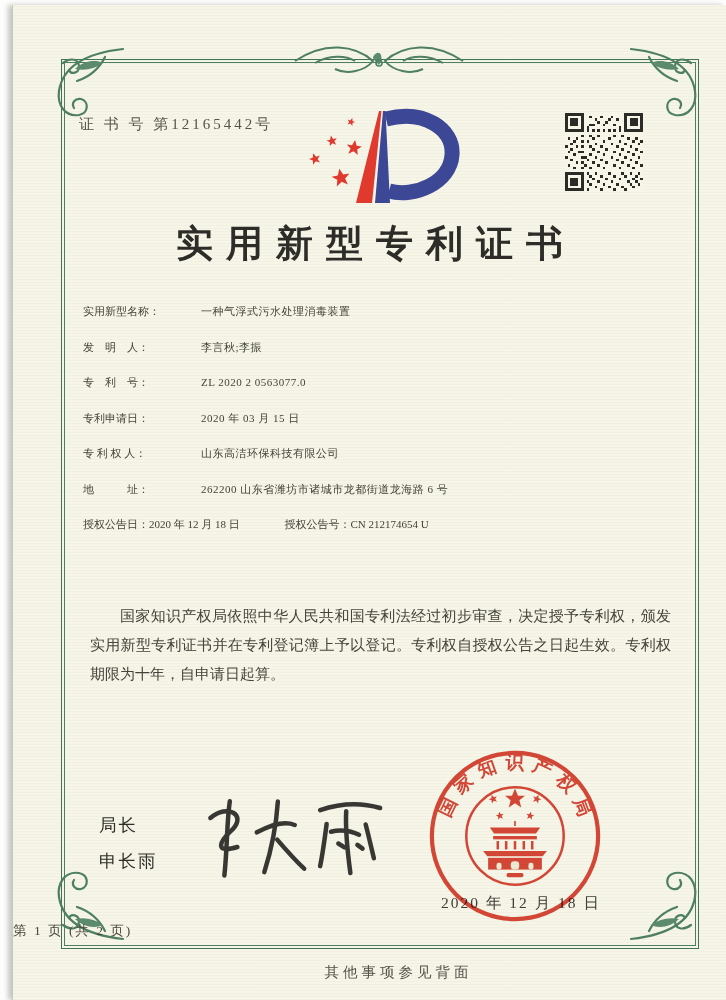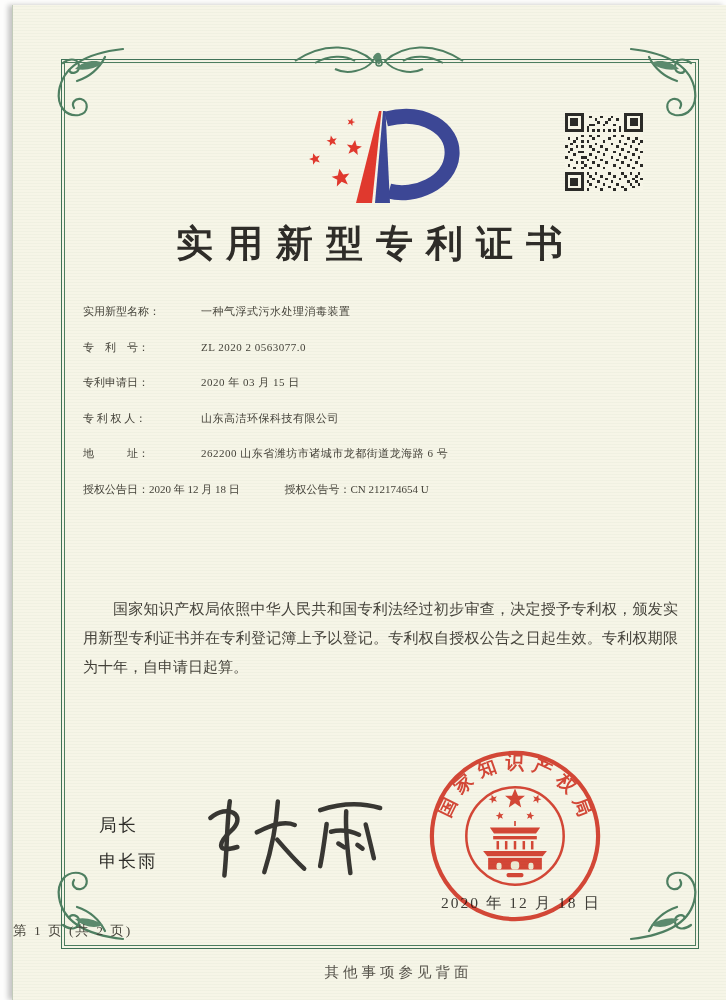--- a/index.html
+++ b/index.html
@@ -22,21 +22,21 @@
   .qr{position:absolute;left:552px;top:108px;width:78px;height:78px;}
   .title{position:absolute;left:0;top:214px;width:100%;margin:0;text-align:center;
          font-size:37px;font-weight:700;color:#2e2c28;letter-spacing:13px;text-indent:13px;}
   .fields{position:absolute;left:70px;top:299px;right:44px;color:#45433a;font-size:11px;}
   .frow{margin-bottom:20.5px;white-space:nowrap;}
   .flabel{display:inline-block;min-width:118px;}
   .fvalue{letter-spacing:.5px;}
   .grant-pair.right{margin-left:42px;}
   .paras{position:absolute;left:70px;top:590px;right:48px;font-size:15px;
          line-height:1.93;color:#44423a;text-align:justify;}
-  .paras p{margin:0;text-indent:2em;}
+  .paras p{margin:7px;text-indent:2em;}
   .signer{position:absolute;left:86px;top:808px;font-size:17.5px;color:#2f2e2a;
           font-family:"Liberation Sans","DejaVu Sans",sans-serif;}
   .signer div{margin-bottom:12px;letter-spacing:2px;}
   .sig{position:absolute;left:180px;top:782px;transform:rotate(-2deg);}
   .seal{position:absolute;left:413px;top:742px;width:178px;height:178px;
         mix-blend-mode:multiply;opacity:.92;}
   .seal-date{position:absolute;left:428px;top:888px;font-size:15.5px;color:#3e3d37;
              letter-spacing:2px;}
   .page-note{position:absolute;left:0;top:917px;width:100%;text-align:left;
              font-size:13.5px;color:#4a483f;letter-spacing:2px;}
@@ -87,20 +87,21 @@
     <g fill="none" stroke="#4e7f61" stroke-width="2">
       <path d="M6,28 C36,8 66,12 84,28 C76,38 58,42 46,36"></path>
       <path d="M26,30 C40,22 56,22 66,28"></path>
       <path d="M174,28 C144,8 114,12 96,28 C104,38 122,42 134,36"></path>
       <path d="M154,30 C140,22 124,22 114,28"></path>
     </g>
     <path d="M84,24 C90,14 96,24 90,32 C86,28 84,26 84,24 Z" fill="#5b8a6d"></path>
     <circle cx="90" cy="30" r="3" fill="none" stroke="#4e7f61" stroke-width="1.6"></circle>
   </svg>
 
+  <div class="cert-no">证 书 号 第12165442号</div>
 
   <svg class="logo" viewBox="0 0 160 100">
     <defs>
       <path id="lstar" d="M0,-10 L2.9,-3.1 L9.5,-3.1 L4.2,1.2 L5.9,8.1 L0,4 L-5.9,8.1 L-4.2,1.2 L-9.5,-3.1 L-2.9,-3.1 Z"></path>
     </defs>
     <path d="M84,12 C122,2 152,22 150,48 C148,76 112,91 87,84" fill="none" stroke="#3c4795" stroke-width="15"></path>
     <path d="M77,4 L79.5,4 L70,96 L54,96 Z" fill="#e0392e"></path>
     <path d="M81,4 L83.5,4 L88,96 L73,96 Z" fill="#3c4795"></path>
     <g fill="#e0392e">
       <use href="#lstar" transform="translate(49,15) scale(0.42) rotate(18)"></use>
@@ -125,20 +126,23 @@
       <rect x="1" y="23" width="5" height="5" fill="#f6f5e7"></rect>
           <rect x="2" y="24" width="3" height="3"></rect>
     </g>
   </svg>
 
   <h1 class="title">实用新型专利证书</h1>
 
   <div class="fields">
     <div class="frow">
       <span class="flabel">实用新型名称：</span><span class="fvalue">一种气浮式污水处理消毒装置</span>
+    </div>
+    <div class="frow">
+      <span class="flabel">发　明　人：</span><span class="fvalue">李言秋;李振</span>
     </div>
     <div class="frow">
       <span class="flabel">专　利　号：</span><span class="fvalue">ZL 2020 2 0563077.0</span>
     </div>
     <div class="frow">
       <span class="flabel">专利申请日：</span><span class="fvalue">2020 年 03 月 15 日</span>
     </div>
     <div class="frow">
       <span class="flabel">专 利 权 人：</span><span class="fvalue">山东高洁环保科技有限公司</span>
     </div>

